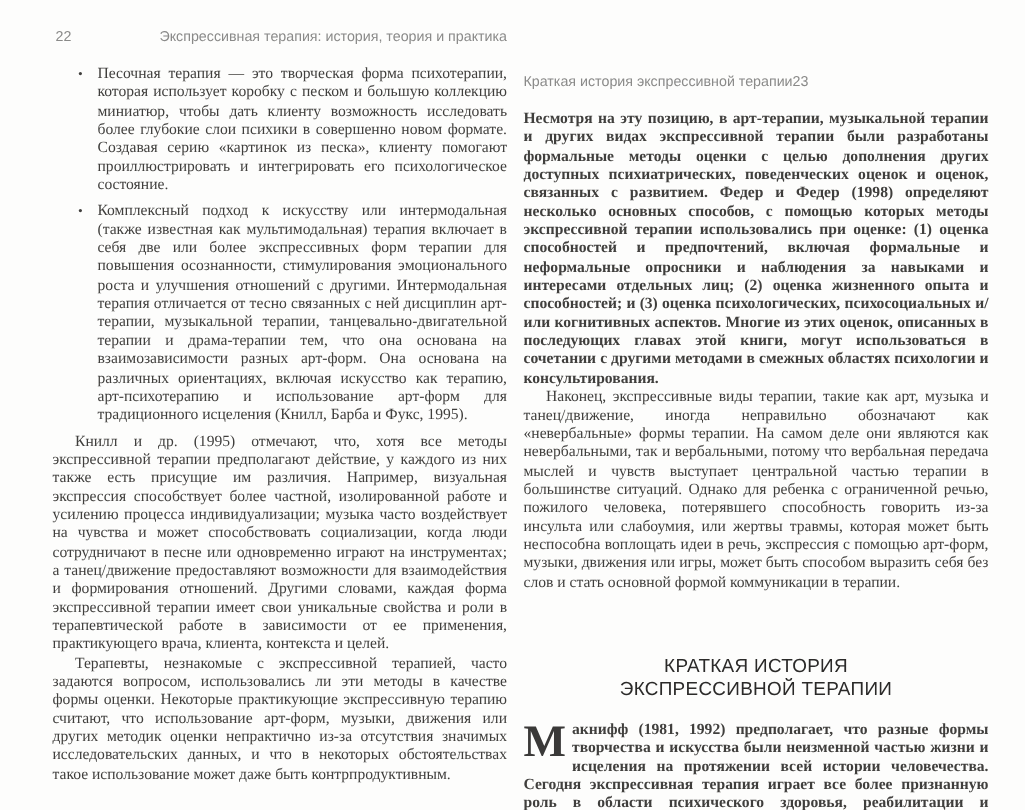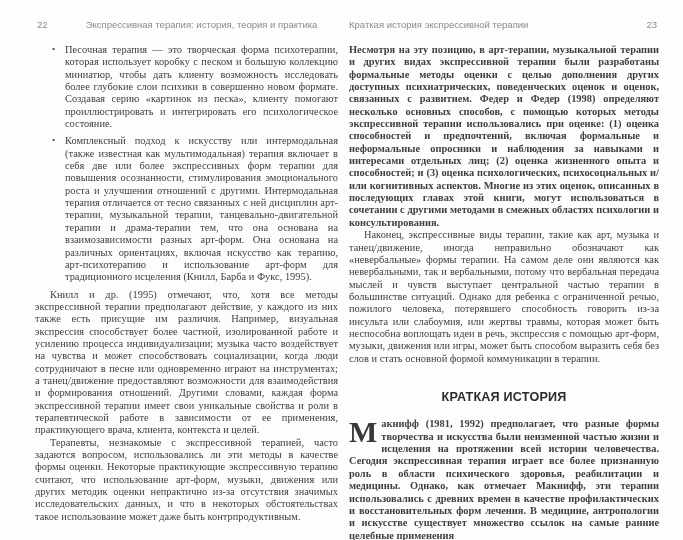--- a/index.html
+++ b/index.html
@@ -11,40 +11,40 @@
   .page{position:absolute;top:19px;}
   .page-left{left:35px;width:303px;}
   .page-right{left:349px;width:310px;}
 
   .running-head{
     font-family:"Liberation Sans", sans-serif;
     font-size:9.5px;color:#8a8a89;height:13px;margin-bottom:12px;
     position:relative;white-space:nowrap;
   }
   .rh-left .page-num{position:absolute;left:2px;top:0;}
-  .rh-left .rh-title{display:block;text-align:center;padding-left:30px;}
-  .rh-right{display:flex;justify-content:space-between;}
+  .rh-left .rh-title{display:block;text-align:right;padding-left:30px;}
+  .rh-right{display:flex;margin-top:30px;}
   .rh-right .page-num{padding-right:2px;}
 
   .body{
     font-size:10.4px;line-height:12.35px;color:#403f3d;
     text-align:justify;
   }
   .bullets{list-style:none;margin:0 0 1px 0;padding:0 0 0 17px;}
   .bullets li{position:relative;padding-left:13px;margin:0 0 5px 0;}
   .bullet-dot{position:absolute;left:0;top:-1px;font-size:9px;}
   .lead-italic{}
   .para{margin:0;text-indent:15px;}
   .para.no-indent{text-indent:0;font-weight:bold;}
 
   .section-heading{
     font-family:"Liberation Sans", sans-serif;
-    font-weight:bold;font-size:12.6px;line-height:15.5px;
+    font-weight:normal;font-size:12.6px;line-height:15.5px;
     letter-spacing:0.2px;color:#2b2a29;text-align:center;
-    margin:25px 0 13px 0;
+    margin:42px 0 13px 0;
   }
   .dropcap::first-letter{
     float:left;font-size:30px;line-height:24px;
     padding:2px 4px 0 0;color:#3a3938;
   }
 </style>
 </head>
 <body>
 
 <div class="spread">
@@ -65,18 +65,18 @@
   </div>
 
   <div class="page page-right">
     <div class="running-head rh-right">
       <span class="rh-title">Краткая история экспрессивной терапии</span>
       <span class="page-num">23</span>
     </div>
     <div class="body">
       <p class="para no-indent">Несмотря на эту позицию, в арт-терапии, музыкальной терапии и других видах экспрессивной терапии были разработаны формальные методы оценки с целью дополнения других доступных психиатрических, поведенческих оценок и оценок, связанных с развитием. Федер и Федер (1998) определяют несколько основных способов, с помощью которых методы экспрессивной терапии использовались при оценке: (1) оценка способностей и предпочтений, включая формальные и неформальные опросники и наблюдения за навыками и интересами отдельных лиц; (2) оценка жизненного опыта и способностей; и (3) оценка психологических, психосоциальных и/или когнитивных аспектов. Многие из этих оценок, описанных в последующих главах этой книги, могут использоваться в сочетании с другими методами в смежных областях психологии и консультирования.</p>
       <p class="para">Наконец, экспрессивные виды терапии, такие как арт, музыка и танец/движение, иногда неправильно обозначают как «невербальные» формы терапии. На самом деле они являются как невербальными, так и вербальными, потому что вербальная передача мыслей и чувств выступает центральной частью терапии в большинстве ситуаций. Однако для ребенка с ограниченной речью, пожилого человека, потерявшего способность говорить из-за инсульта или слабоумия, или жертвы травмы, которая может быть неспособна воплощать идеи в речь, экспрессия с помощью арт-форм, музыки, движения или игры, может быть способом выразить себя без слов и стать основной формой коммуникации в терапии.</p>
-      <h2 class="section-heading"><span>КРАТКАЯ ИСТОРИЯ</span><br></h2>
+      <h2 class="section-heading"><span>КРАТКАЯ ИСТОРИЯ</span><br><span>ЭКСПРЕССИВНОЙ ТЕРАПИИ</span></h2>
       <p class="para no-indent dropcap">Макнифф (1981, 1992) предполагает, что разные формы творчества и искусства были неизменной частью жизни и исцеления на протяжении всей истории человечества. Сегодня экспрессивная терапия играет все более признанную роль в области психического здоровья, реабилитации и медицины. Однако, как отмечает Макнифф, эти терапии использовались с древних времен в качестве профилактических и восстановительных форм лечения. В медицине, антропологии и искусстве существует множество ссылок на самые ранние целебные применения</p>
     </div>
   </div>
 
 </div>
 
 </body></html>

